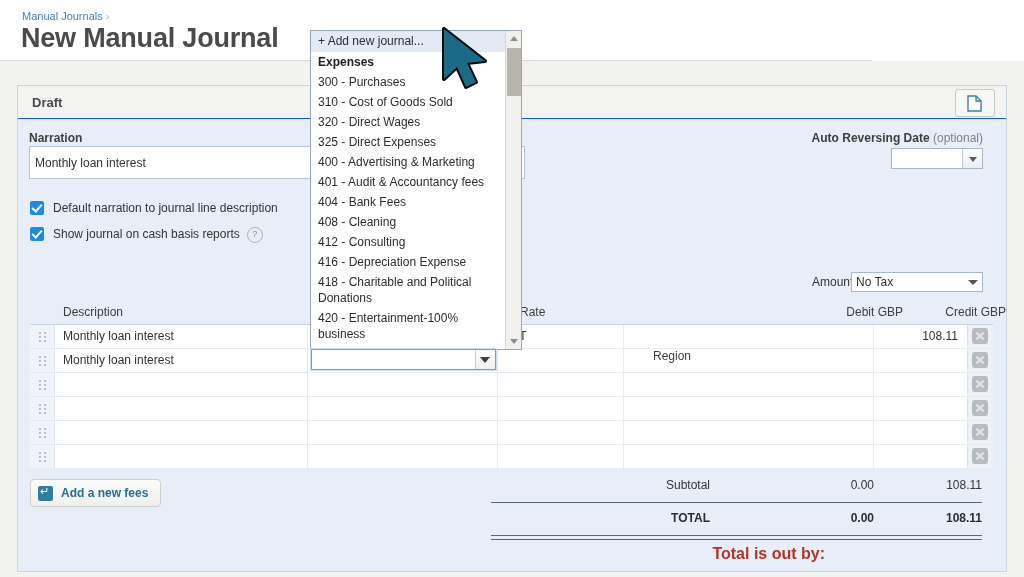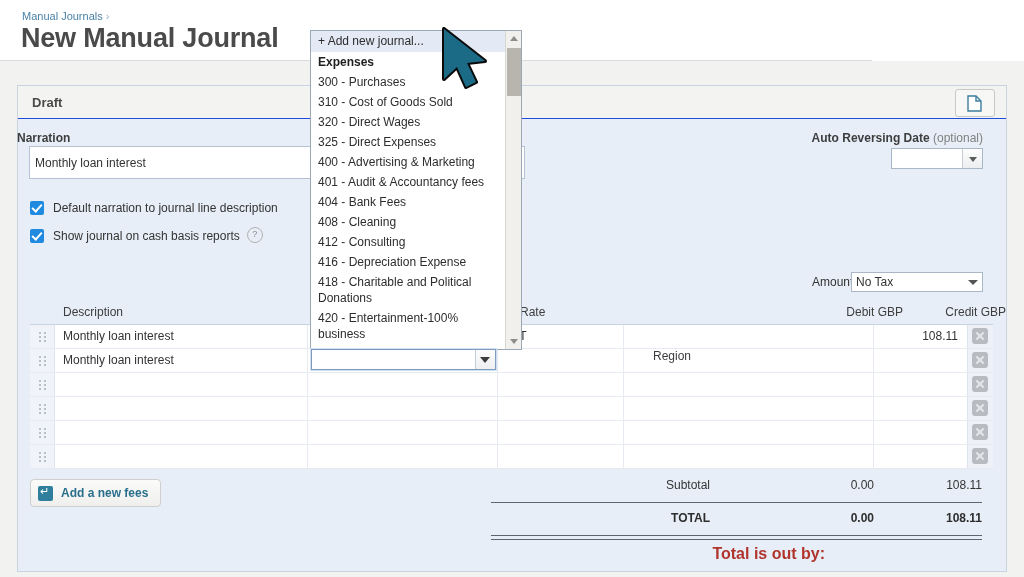--- a/index.html
+++ b/index.html
@@ -87,21 +87,21 @@
     background: #f7f7f5;
     border: 1px solid #c8c8c4;
     border-radius: 3px;
     cursor: pointer;
   }
   #attach-button svg { position: absolute; left: 11px; top: 5px; }
 
   
   #narration-label {
     position: absolute;
-    left: 17px; top: 131px;
+    left: 29px; top: 131px;
     font-size: 12px;
     font-weight: bold;
     color: #3d3d3d;
   }
   #narration-input {
     position: absolute;
     left: 29px; top: 146px;
     width: 496px; height: 33px;
     background: #ffffff;
     border: 1px solid #b6c3d4;
@@ -110,21 +110,21 @@
     font-family: "Liberation Sans", sans-serif;
     font-size: 12px;
     color: #333333;
     outline: none;
   }
 
   .cb-row {
     position: absolute;
     left: 30px;
     display: flex;
-    align-items: flex-end;
+    align-items: flex-start;
   }
   #cb-row-1 { top: 201px; }
   #cb-row-2 { top: 227px; }
   .cb-box {
     width: 14px; height: 14px;
     background: #1f8ae0;
     border-radius: 2px;
     position: relative;
     cursor: pointer;
     flex: none;

